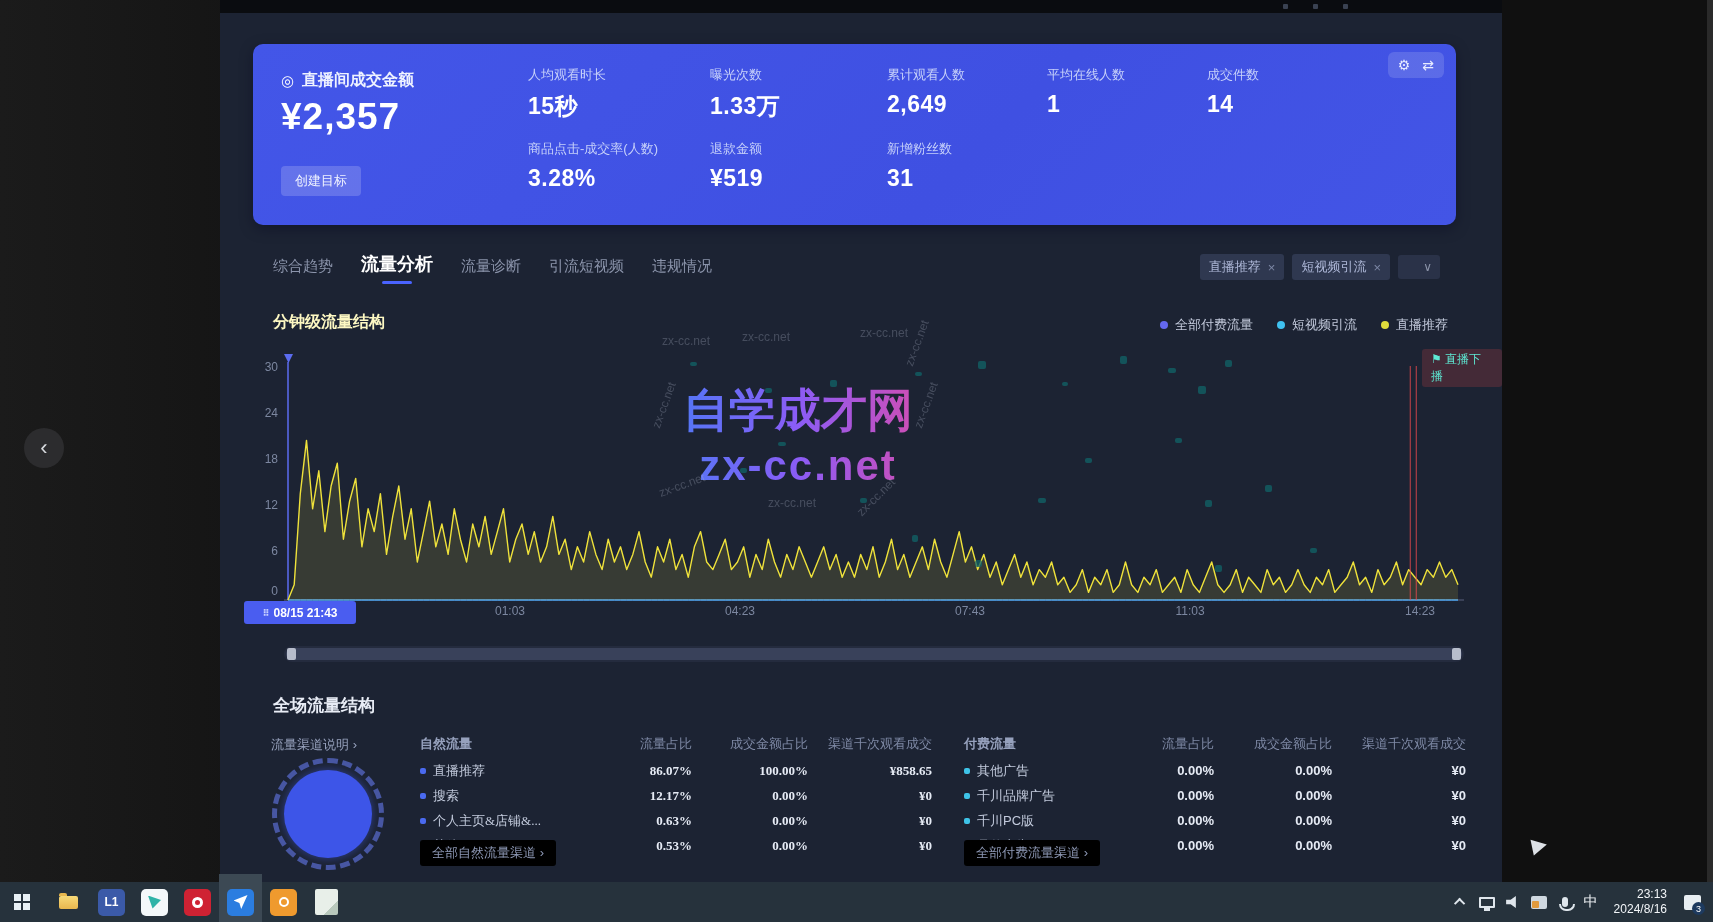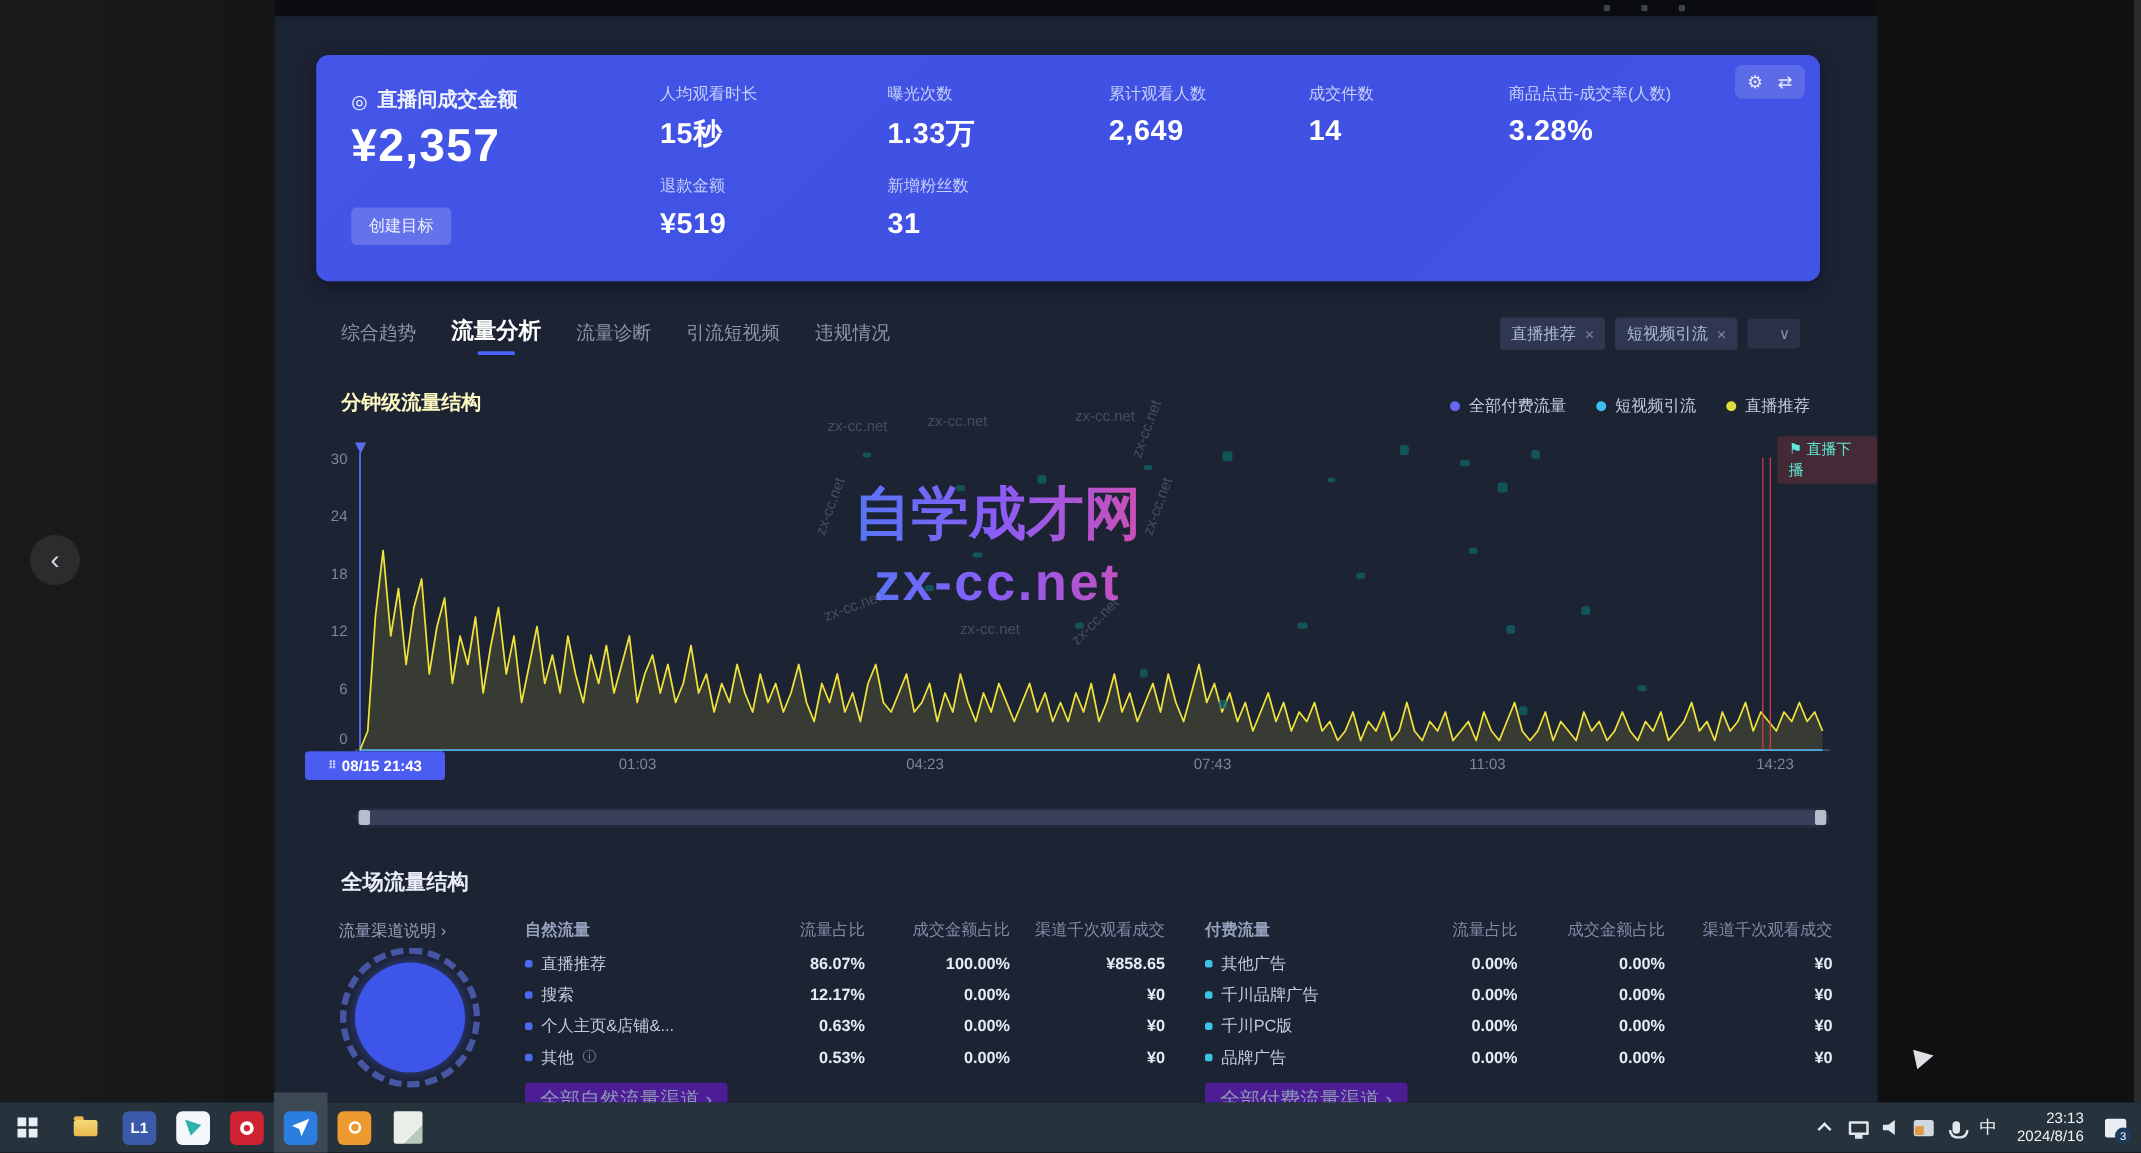--- a/index.html
+++ b/index.html
@@ -80,32 +80,32 @@
   .donut-wrap { position:absolute; left:52px; top:758px; width:112px; height:112px; display:flex;
     align-items:center; justify-content:center; }
   .donut-ring { width:112px; height:112px; border-radius:50%; border:5px dashed rgba(110,132,255,.55);
     display:flex; align-items:center; justify-content:center; }
   .donut { width:88px; height:88px; border-radius:50%; background:#3d55e8; box-shadow:0 0 10px rgba(70,95,240,.5); }
 
   .traffic-table { position:absolute; top:730px; font-size:13px; }
   .traffic-table.natural { left:200px; width:512px; }
   .traffic-table.paid { left:744px; width:502px; }
   .tt-row { display:grid; align-items:center; height:25px; }
-  .natural .tt-row { grid-template-columns:168px 104px 116px 124px; }
+  .natural .tt-row { grid-template-columns:168px 104px 116px 124px;font-family:Liberation Serif, serif; }
   .paid .tt-row { grid-template-columns:150px 100px 118px 134px; }
   .tt-head { color:#7f8aa6; height:28px; }
   .tt-head .grp { color:#96a1bd; font-weight:700; }
   .tt-row .num { text-align:right; color:#e6ebf5; font-weight:600; }
   .tt-head .num { color:#7f8aa6; font-weight:400; }
   .row-label { display:flex; align-items:center; gap:7px; color:#c3cbdd; }
   .rdot { width:6px; height:6px; border-radius:2px; flex:none; }
   .rdot.blue { background:#4a6af0; } .rdot.cyan { background:#3ec3e8; }
   .info-i { color:#7f8aa6; font-size:11px; }
-  .tt-footer { position:absolute; top:866px; padding:4px 12px; border-radius:3px; background:#4c1d95;
-    color:#8d98b5; font-size:16px; cursor:pointer; }
+  .tt-footer { position:absolute; top:840px; padding:4px 12px; border-radius:3px; background:#000000;
+    color:#8d98b5; font-size:13px; cursor:pointer; }
   .tt-footer.natural-f { left:200px; } .tt-footer.paid-f { left:744px; }
 
   
   .wm-center { position:absolute; left:408px; top:380px; width:340px; text-align:center; pointer-events:none; }
   .wm-l1 { font-size:46px; font-weight:700; color:#9d6cf0; }
   .wm-l2 { font-size:42px; font-weight:700; color:#b05ce0; letter-spacing:2px; }
   @supports (-webkit-background-clip:text) {
     .wm-l1,.wm-l2 { background:linear-gradient(90deg,#3b82f6 0%,#8b5cf6 50%,#ec4899 100%);
       -webkit-background-clip:text; background-clip:text; color:transparent; }
   }
@@ -189,20 +189,24 @@
         </div>
         <div class="metric">
           <div class="m-label">曝光次数</div>
           <div class="m-value">1.33万</div>
         </div>
         <div class="metric">
           <div class="m-label">累计观看人数</div>
           <div class="m-value">2,649</div>
         </div>
         <div class="metric">
+          <div class="m-label">平均在线人数</div>
+          <div class="m-value">1</div>
+        </div>
+        <div class="metric">
           <div class="m-label">成交件数</div>
           <div class="m-value">14</div>
         </div>
         <div class="metric">
           <div class="m-label">商品点击-成交率(人数)</div>
           <div class="m-value">3.28%</div>
         </div>
         <div class="metric">
           <div class="m-label">退款金额</div>
           <div class="m-value">¥519</div>

